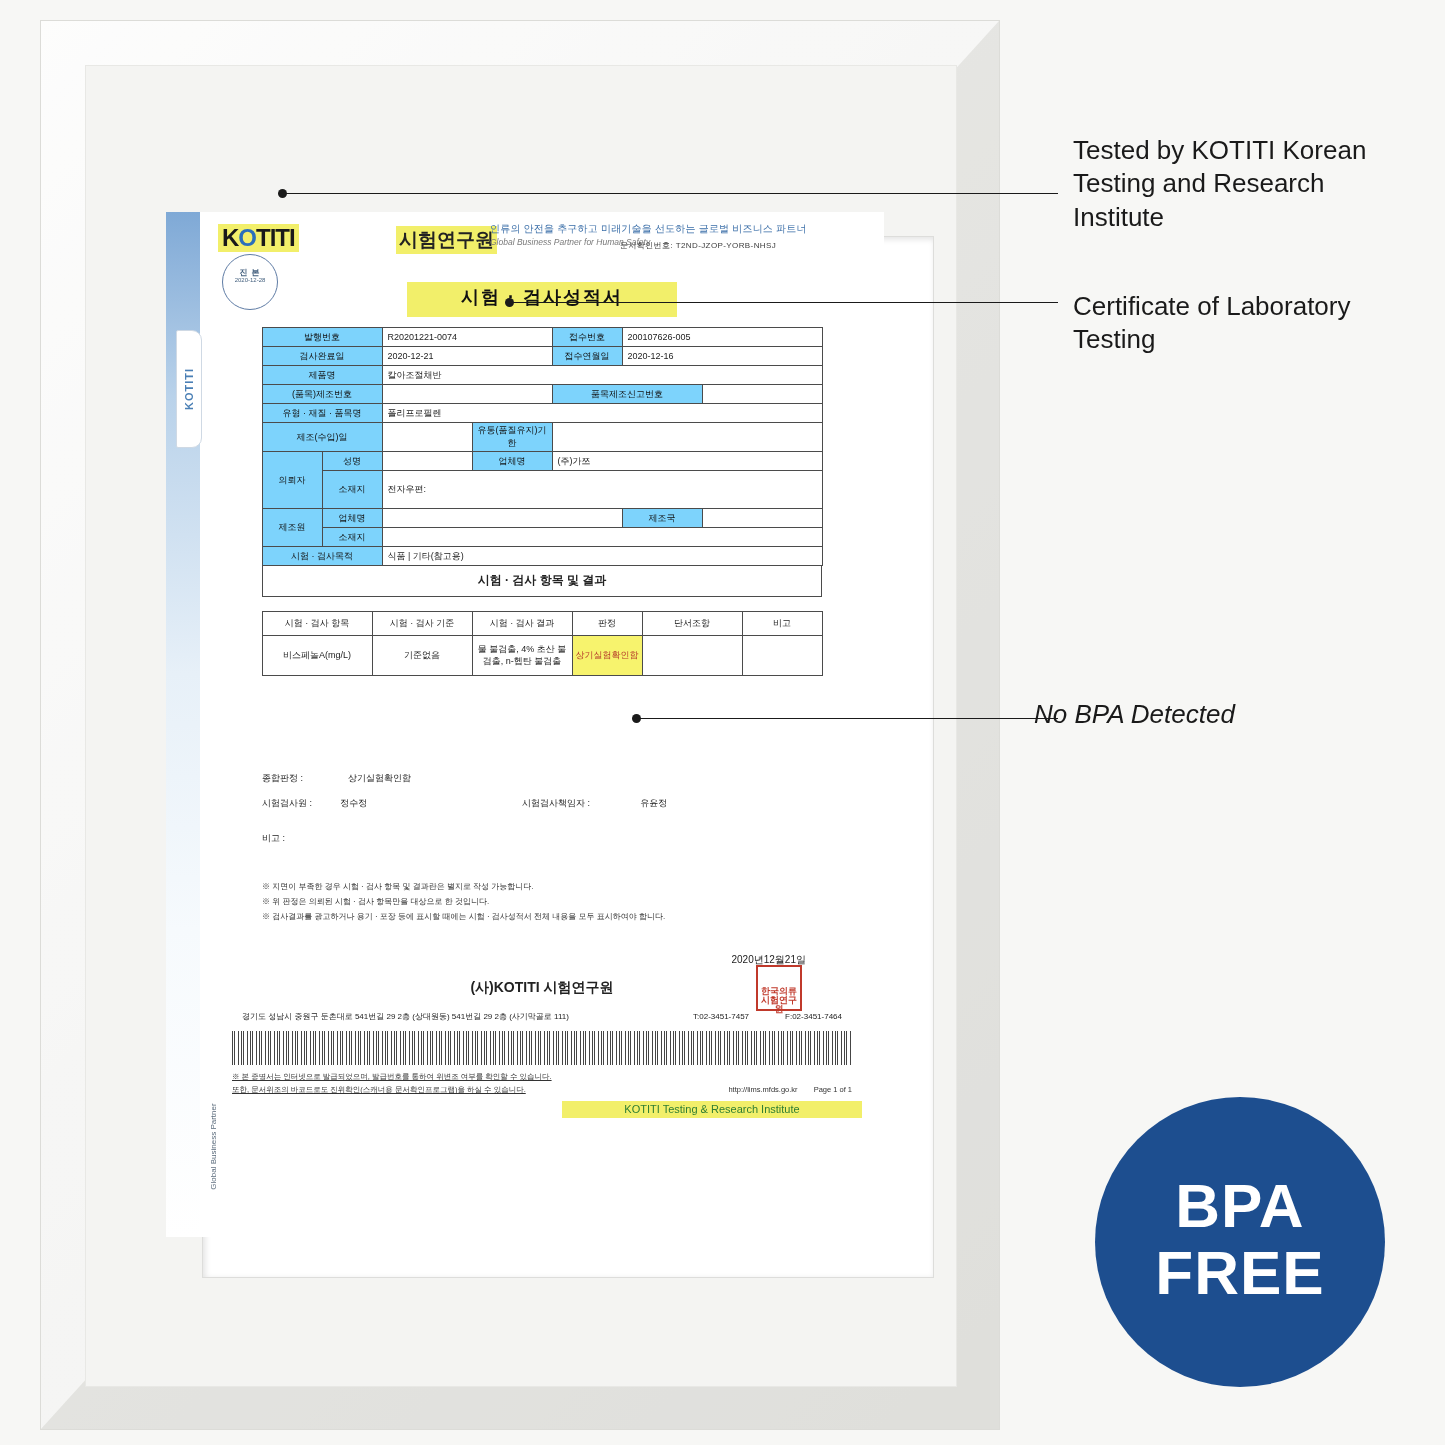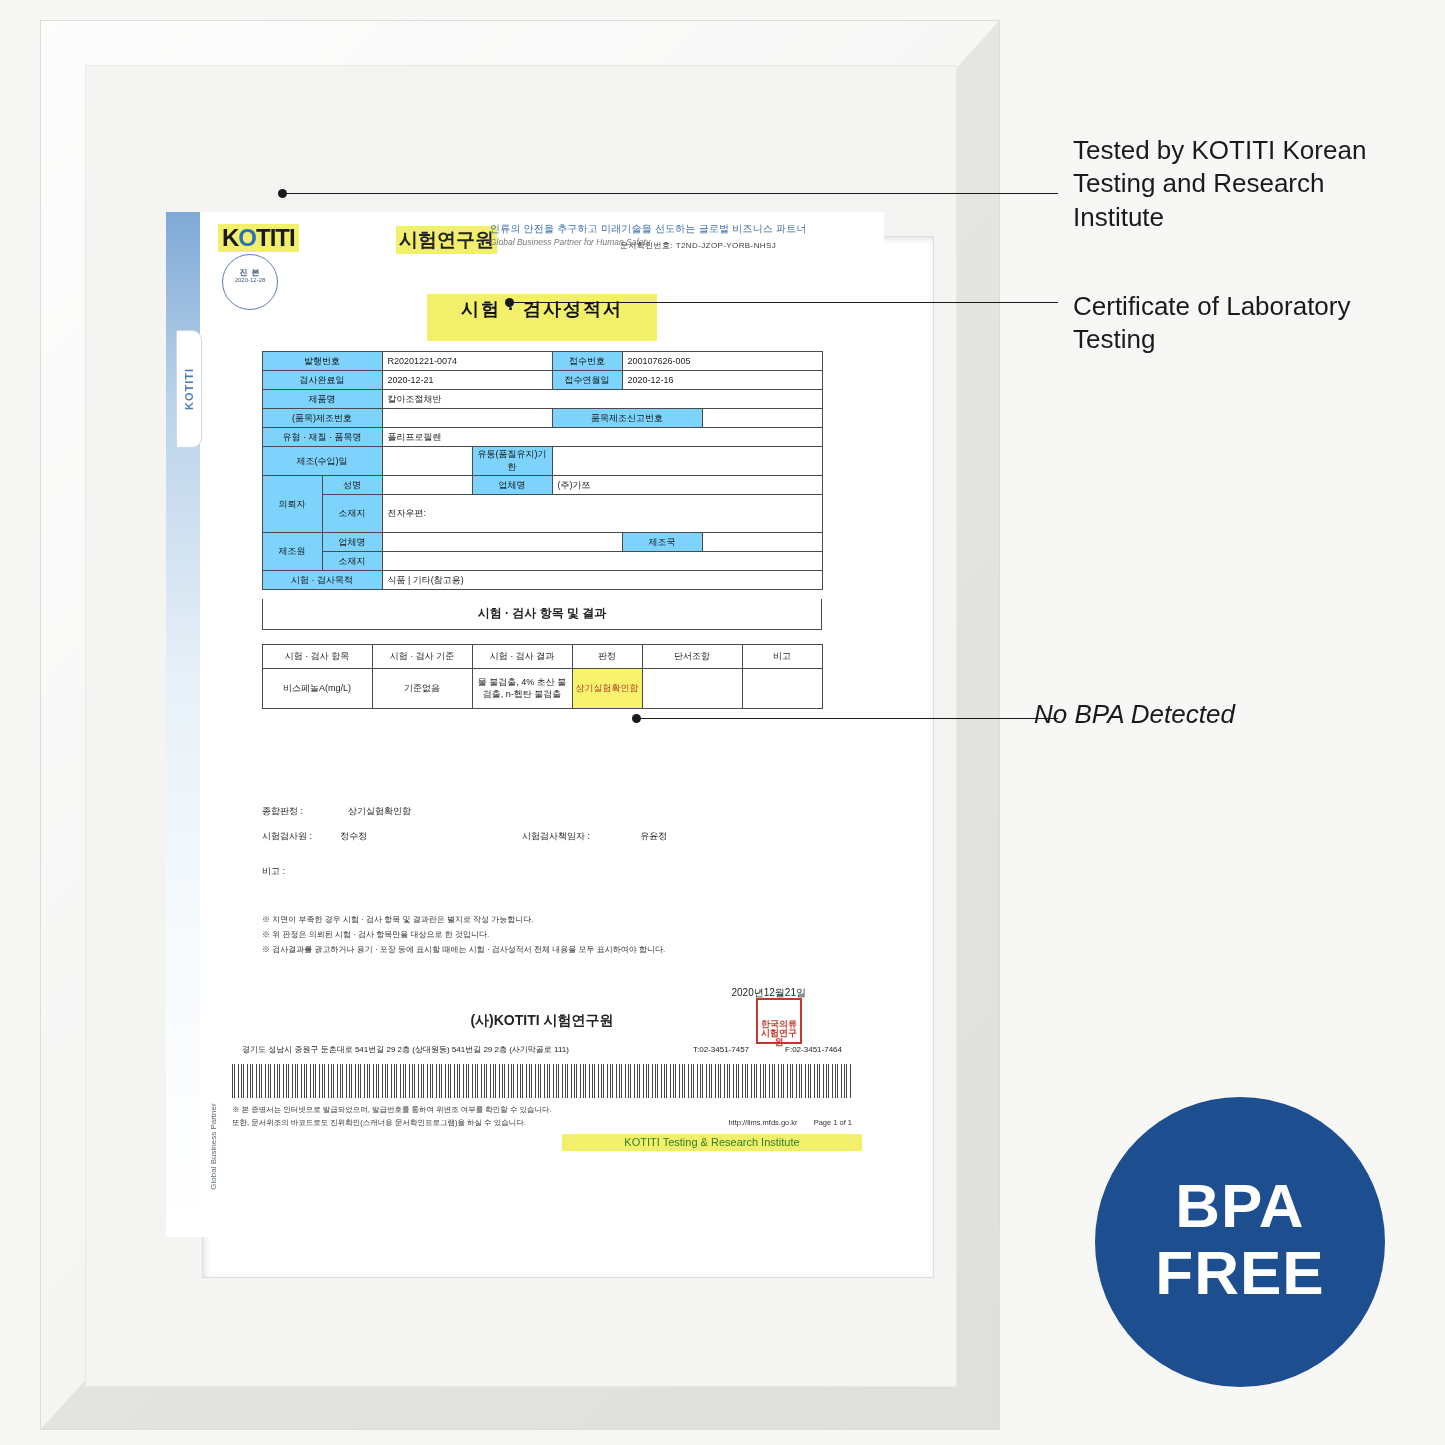--- a/index.html
+++ b/index.html
@@ -124,26 +124,26 @@
     color:#45617f;
     font-size: 6px;
     text-align:center;
     line-height: 1.15;
     padding-top: 13px;
     background: rgba(255,255,255,.6);
   }
   .stamp-circle b { display:block; font-size: 8px; letter-spacing:1px; }
 
   .title-bar {
-    margin: 18px auto 10px auto;
-    width: 230px;
+    margin: 6px auto 10px auto;
+    width: 270px;
     text-align:center;
     background: #f2ef6a;
     font-size: 18px; font-weight: 700; letter-spacing: 2px;
-    padding: 3px 0 20px 0;
+    padding: 3px 0 8px 0;
     color:#111;
   }
 
   table.grid {
     border-collapse: collapse;
     width: 560px;
     margin: 0 auto;
     table-layout: fixed;
   }
   table.grid td {
@@ -152,21 +152,21 @@
     padding: 1px 5px;
     font-size: 9px;
     vertical-align: middle;
   }
   td.lbl { background:#7dd3fc; text-align:center; color:#111; }
   td.val { text-align:left; }
   .center { text-align:center; }
 
   .sect-title {
     border:1px solid #4b4b4b; border-top:none;
-    width:560px; margin: 9px auto; text-align:center;
+    width:560px; margin: 0 auto; text-align:center;
     font-size: 12px; font-weight:700; padding: 6px 0 7px 0;
   }
 
   table.results {
     border-collapse: collapse; width: 560px; margin: 0 auto; table-layout: fixed;
   }
   table.results td, table.results th {
     border:1px solid #4b4b4b; font-size: 9px; padding: 3px 2px; text-align:center;
     font-weight: normal;
   }
@@ -191,21 +191,21 @@
     letter-spacing: 0; text-align:center; font-weight:700;
     background: rgba(255,255,255,.3);
   }
   .addr { width: 600px; margin: 14px auto 0 auto; font-size: 8px; line-height:1.6; }
   .addr .tel { float:right; }
   .barcode {
     width: 620px; height: 34px; margin: 8px auto 0 auto;
     background-image: repeating-linear-gradient(90deg,#111 0 1px, transparent 1px 2px, #111 2px 3px, transparent 3px 6px, #111 6px 7px, transparent 7px 9px);
     opacity: .78;
   }
-  .fine { width: 620px; margin: 6px auto 0 auto; font-size: 7.5px; line-height:1.7; color:#333; }
+  .fine { width: 620px; margin: 6px auto 0 auto; font-size: 7.5px; line-height:1.7; color:#333;text-decoration:underline; }
   .fine .right { float:right; }
   .green-bar {
     width: 300px; margin: 4px 0 0 auto; margin-right: 22px;
     background: #f2ef6a;
     color:#2e7d32; font-size: 11px; text-align:center; padding: 2px 0 3px 0;
     font-weight: 500;
   }
 
   
   .callout { position:absolute; font-size: 26px; color:#1a1a1a; line-height: 1.28; }

